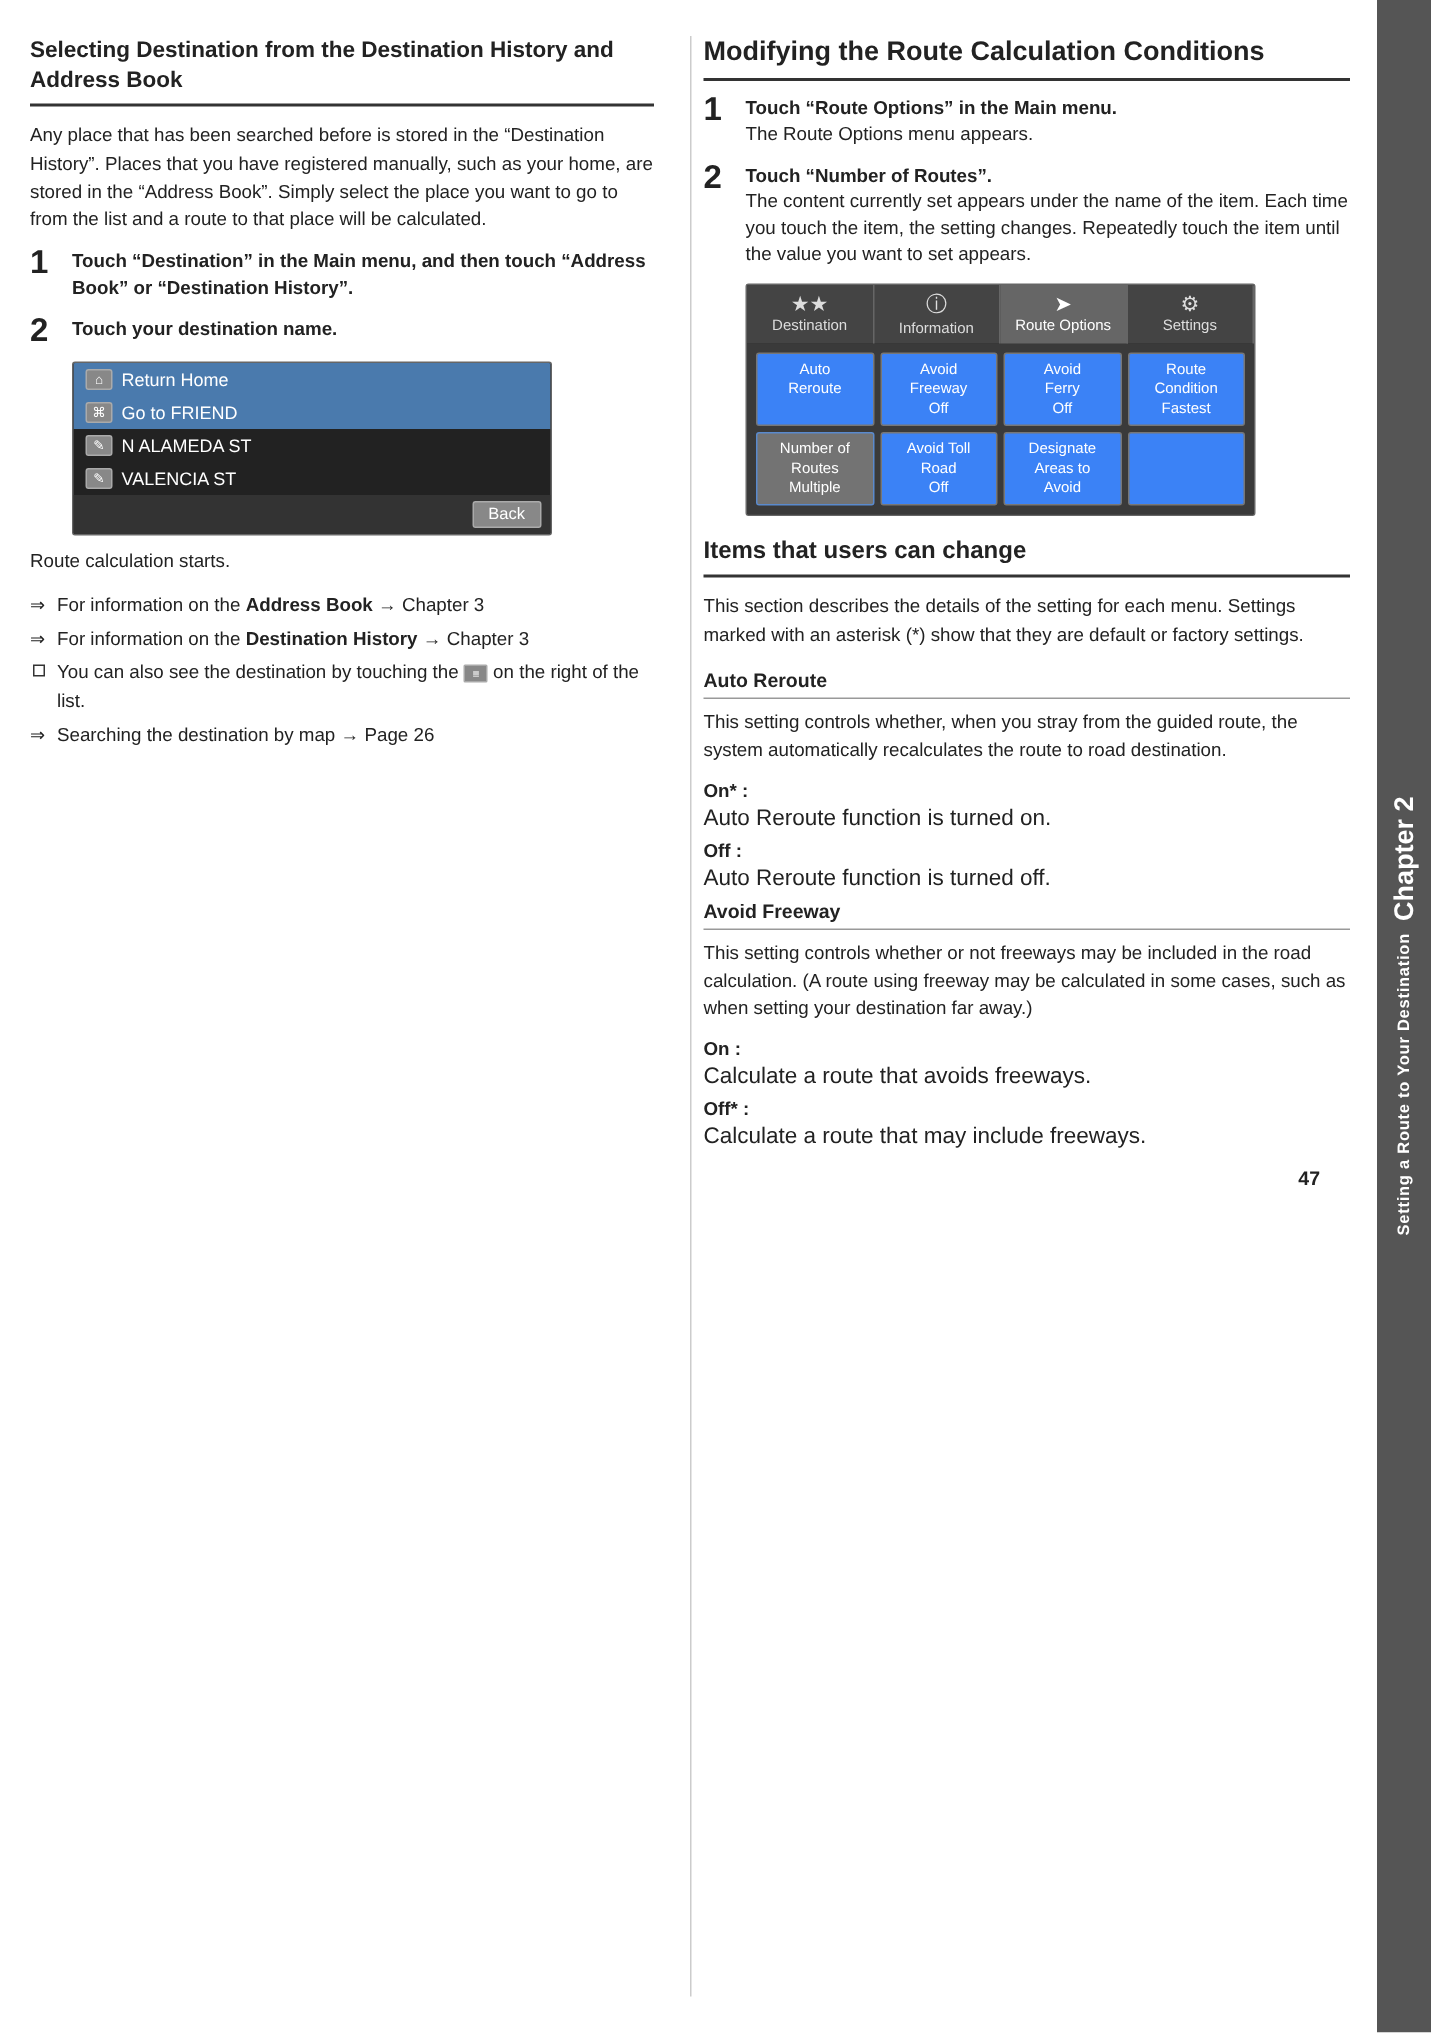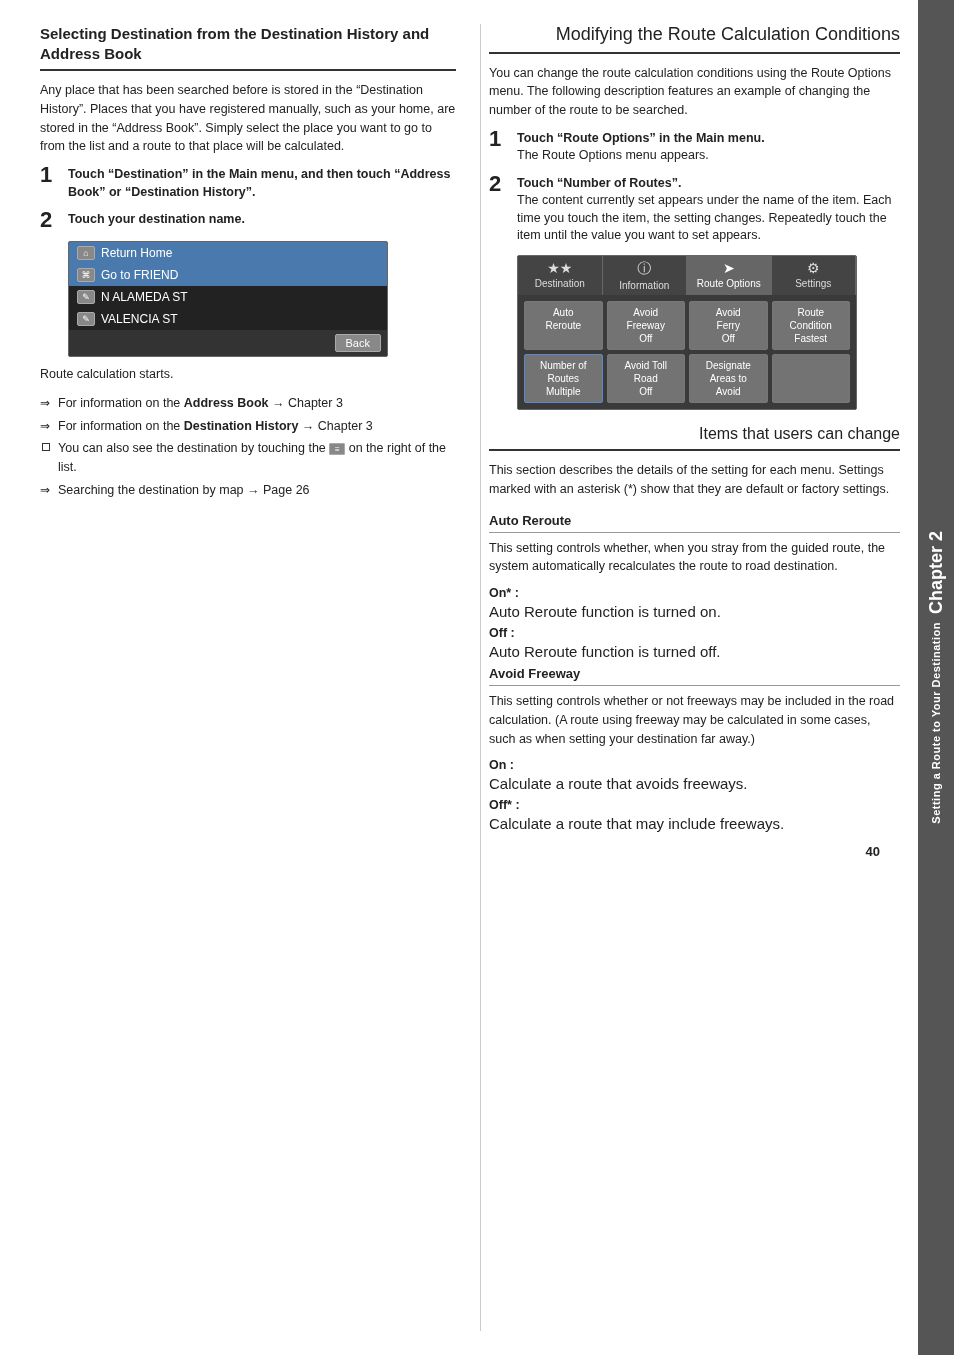--- a/index.html
+++ b/index.html
@@ -12,21 +12,21 @@
       min-height: 1355px;
       position: relative;
     }
     .page {
       display: flex;
       width: 954px;
       min-height: 1355px;
     }
     .main-content {
       flex: 1;
-      padding: 24px 18px 24px 40px;
+      padding: 24px 18px 24px 20px;
       display: flex;
       gap: 0;
     }
     .left-col {
       width: 440px;
       padding-right: 24px;
     }
     .right-col {
       flex: 1;
       padding-left: 8px;
@@ -165,24 +165,23 @@
       left: 2px;
       top: 4px;
       width: 8px;
       height: 8px;
       border: 1.5px solid #333;
       background: transparent;
     }
     .bold { font-weight: bold; }
     .right-section-title {
       font-size: 18px;
-      font-weight: normal;
+      font-weight: bold;
       line-height: 1.2;
       margin-bottom: 6px;
-      text-align: right;
     }
     .right-section-divider {
       border: none;
       border-top: 2px solid #333;
       margin-bottom: 10px;
     }
     .subsection-title {
       font-size: 13px;
       font-weight: bold;
       margin-top: 14px;
@@ -236,21 +235,21 @@
       font-size: 14px;
     }
     .route-grid {
       display: grid;
       grid-template-columns: 1fr 1fr 1fr 1fr;
       gap: 4px;
       padding: 6px;
       background: #3a3a3a;
     }
     .route-cell {
-      background: #737373;
+      background: #3b82f6;
       border: 1px solid #777;
       border-radius: 2px;
       text-align: center;
       padding: 4px 2px;
       font-size: 10px;
       color: #fff;
       line-height: 1.3;
     }
     .route-cell.highlight {
       background: #737373;
@@ -324,21 +323,20 @@
         <li>
           <span class="bullet-arrow">⇒</span>
           Searching the destination by map → Page 26
         </li>
       </ul>
     </div>
 
     <div class="right-col">
       <h2 class="right-section-title">Modifying the Route Calculation Conditions</h2>
       <hr class="right-section-divider">
-      <p class="body-text">You can change the route calculation conditions using the Route Options menu. The following description features an example of changing the number of the route to be searched.</p>
 
       <div class="step">
         <span class="step-number">1</span>
         <div>
           <div class="step-text">Touch “Route Options” in the Main menu.</div>
           <div class="step-subtext">The Route Options menu appears.</div>
         </div>
       </div>
 
       <div class="step">
@@ -393,21 +391,21 @@
       <div class="setting-desc">Auto Reroute function is turned off.</div>
 
       <div class="subsection-title" style="margin-top:4px;">Avoid Freeway</div>
       <hr class="subsection-divider">
       <p class="body-text">This setting controls whether or not freeways may be included in the road calculation. (A route using freeway may be calculated in some cases, such as when setting your destination far away.)</p>
       <div class="setting-label">On :</div>
       <div class="setting-desc">Calculate a route that avoids freeways.</div>
       <div class="setting-label">Off* :</div>
       <div class="setting-desc">Calculate a route that may include freeways.</div>
 
-      <div class="page-number">40</div>
+      <div class="page-number">47</div>
     </div>
   </div>
 
   <div class="sidebar">
     <span class="sidebar-chapter">Chapter 2</span>
     <span class="sidebar-text">Setting a Route to Your Destination</span>
   </div>
 </div>
 
 </body></html>

